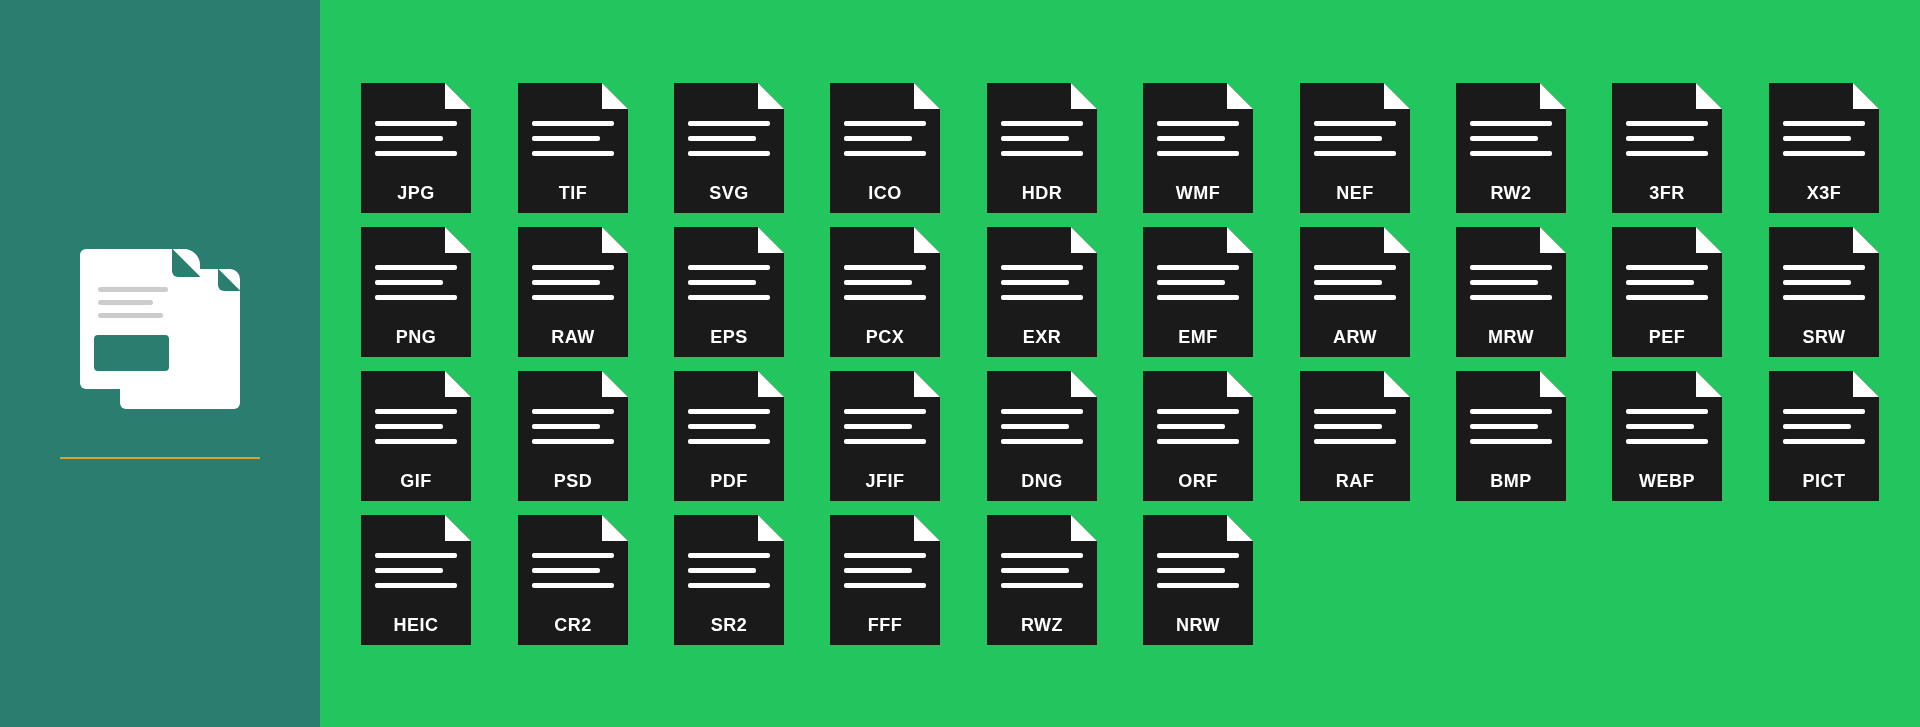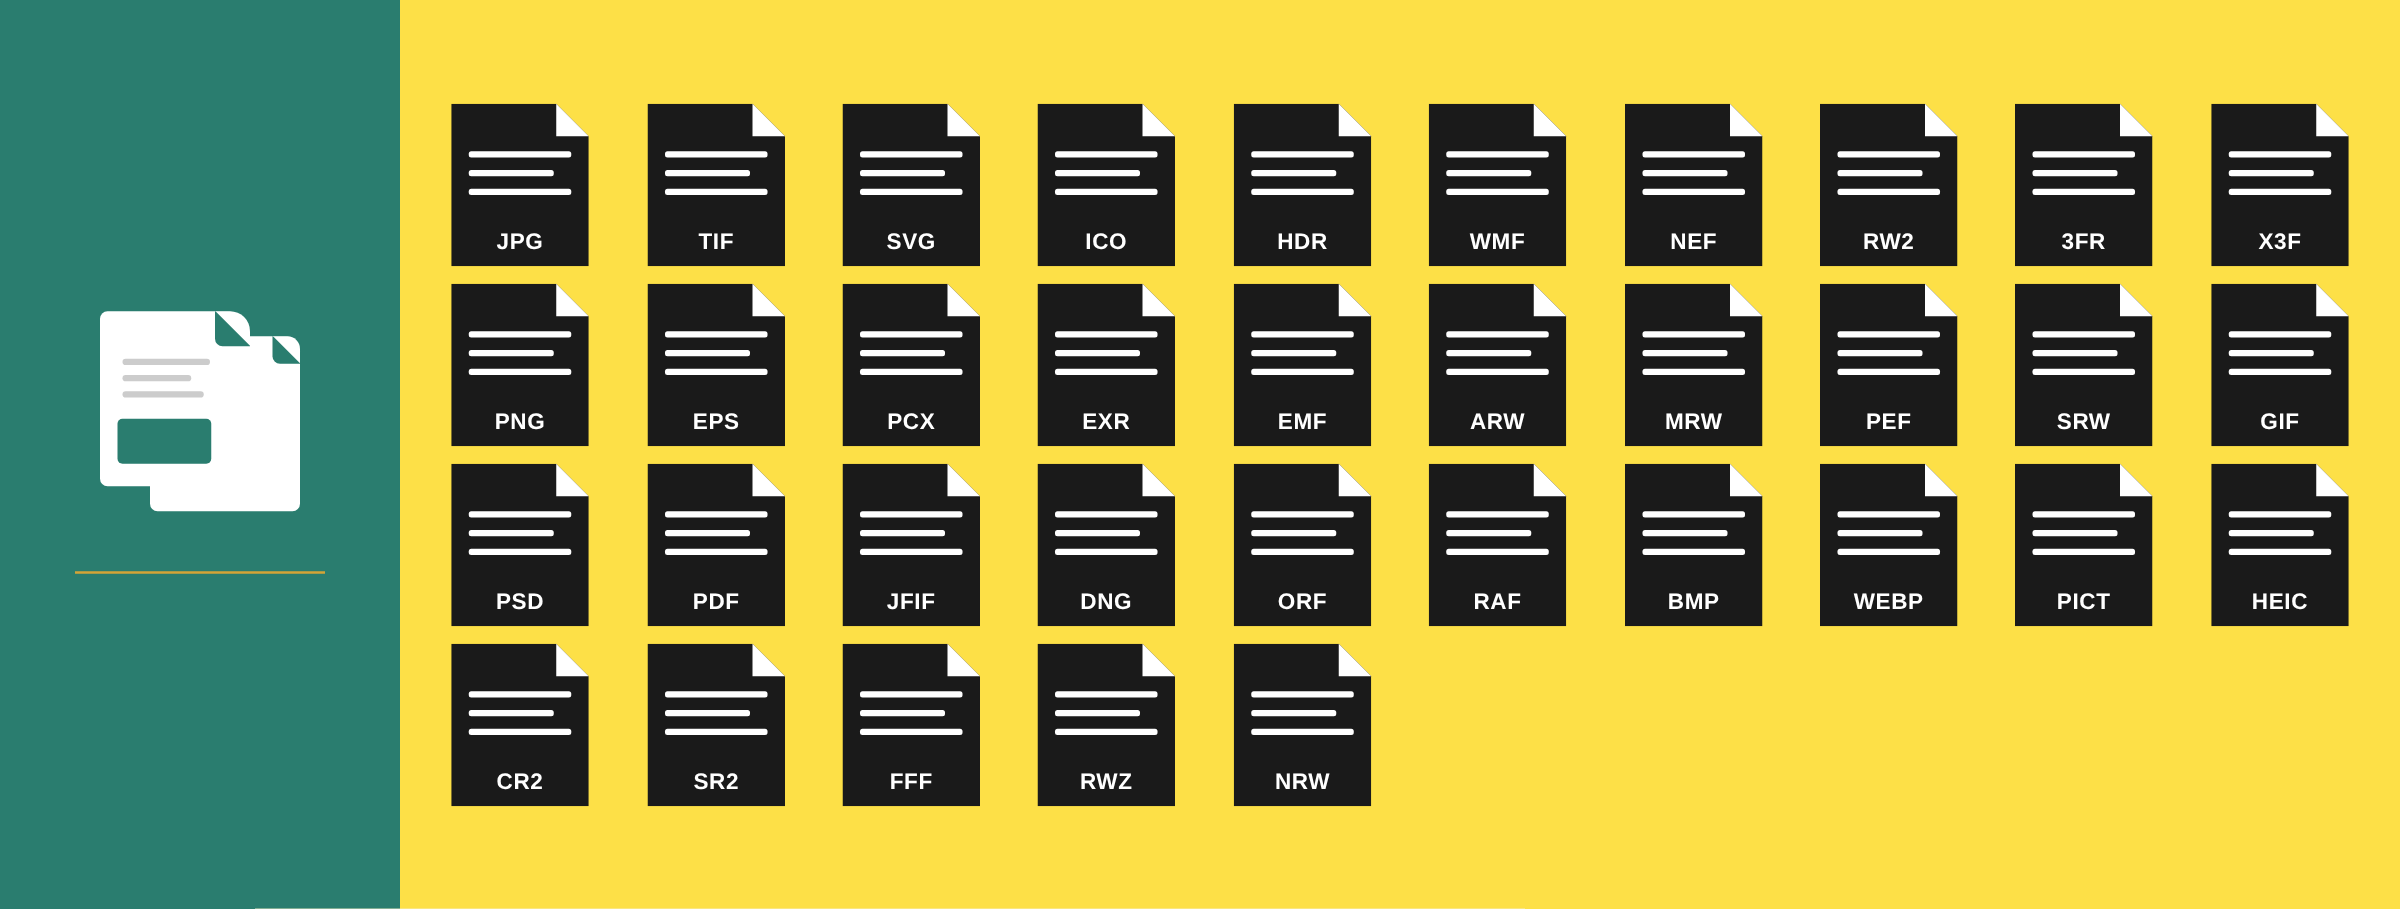--- a/index.html
+++ b/index.html
@@ -159,21 +159,21 @@
     .divider {
       width: 200px;
       height: 2px;
       background: #d4a437;
       margin: 16px auto;
     }
 
     
     .right-panel {
       flex: 1;
-      background: #fde047;
+      background: #22c55e;
       display: flex;
       align-items: center;
       justify-content: center;
       padding: 20px 28px;
     }
 
     .icons-grid {
       display: grid;
       grid-template-columns: repeat(10, 1fr);
       grid-template-rows: repeat(4, 1fr);
@@ -386,20 +386,34 @@
         <div class="file-shape"><svg xmlns="http://www.w3.org/2000/svg" viewBox="0 0 110 130">
 
       <path d="M0,0 L84,0 L110,26 L110,130 L0,130 Z" fill="#1a1a1a"></path>
 
       <path d="M84,0 L84,26 L110,26 Z" fill="white"></path>
 
       <rect x="14" y="38" width="82" height="5" rx="2" fill="white"></rect>
       <rect x="14" y="53" width="68" height="5" rx="2" fill="white"></rect>
       <rect x="14" y="68" width="82" height="5" rx="2" fill="white"></rect>
 
+      <text x="55" y="116" text-anchor="middle" font-family="Arial, sans-serif" font-size="18" font-weight="900" fill="white" letter-spacing="0.5">RAW</text>
+    </svg></div>
+      </div>
+      <div class="file-icon">
+        <div class="file-shape"><svg xmlns="http://www.w3.org/2000/svg" viewBox="0 0 110 130">
+
+      <path d="M0,0 L84,0 L110,26 L110,130 L0,130 Z" fill="#1a1a1a"></path>
+
+      <path d="M84,0 L84,26 L110,26 Z" fill="white"></path>
+
+      <rect x="14" y="38" width="82" height="5" rx="2" fill="white"></rect>
+      <rect x="14" y="53" width="68" height="5" rx="2" fill="white"></rect>
+      <rect x="14" y="68" width="82" height="5" rx="2" fill="white"></rect>
+
       <text x="55" y="116" text-anchor="middle" font-family="Arial, sans-serif" font-size="18" font-weight="900" fill="white" letter-spacing="0.5">EPS</text>
     </svg></div>
       </div>
       <div class="file-icon">
         <div class="file-shape"><svg xmlns="http://www.w3.org/2000/svg" viewBox="0 0 110 130">
 
       <path d="M0,0 L84,0 L110,26 L110,130 L0,130 Z" fill="#1a1a1a"></path>
 
       <path d="M84,0 L84,26 L110,26 Z" fill="white"></path>
 

